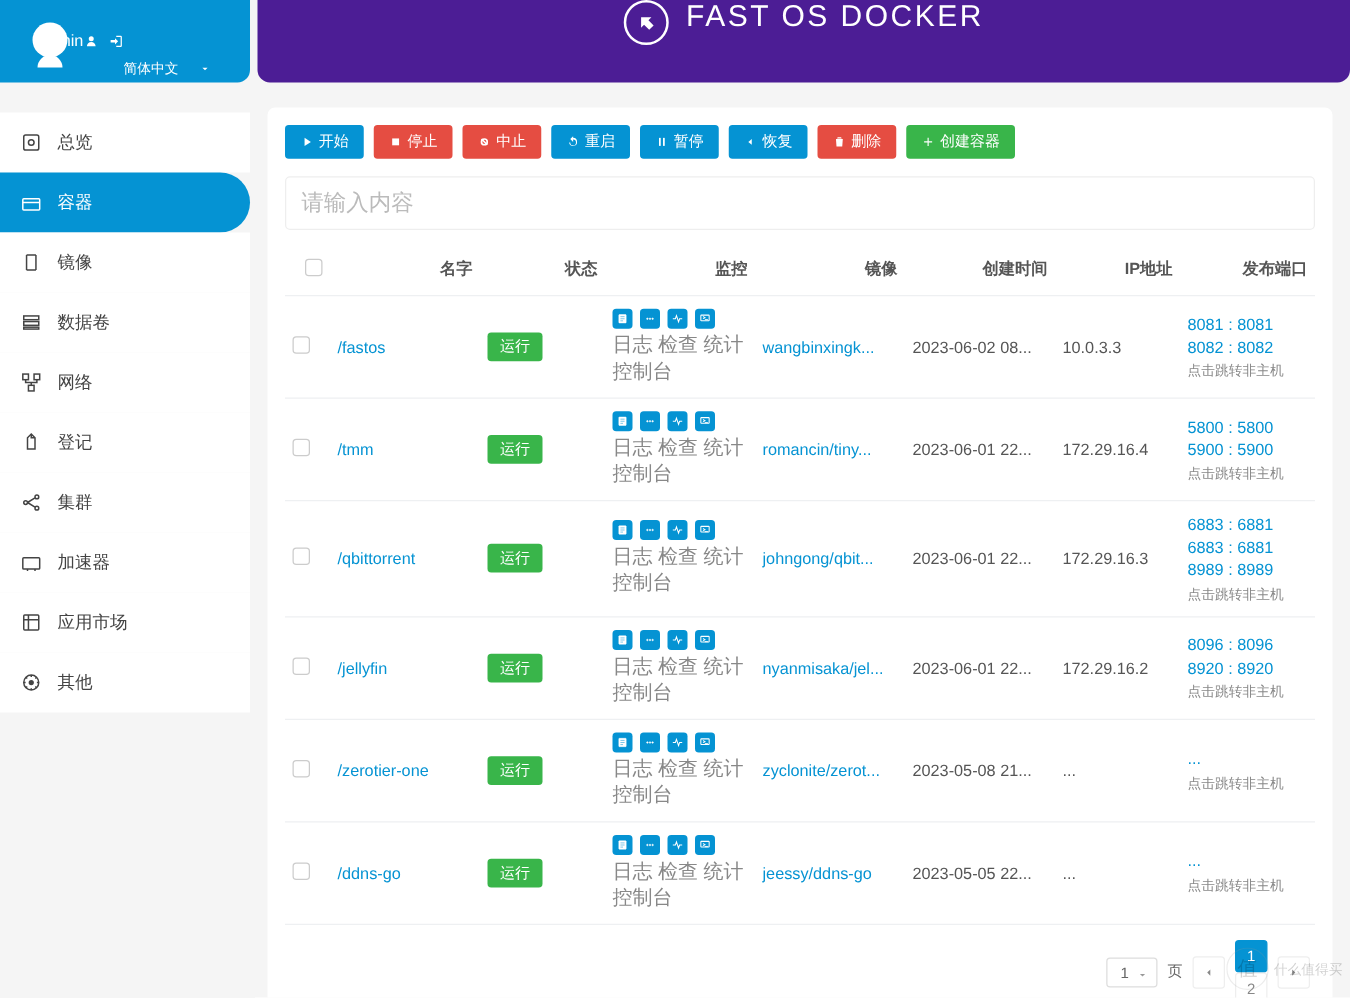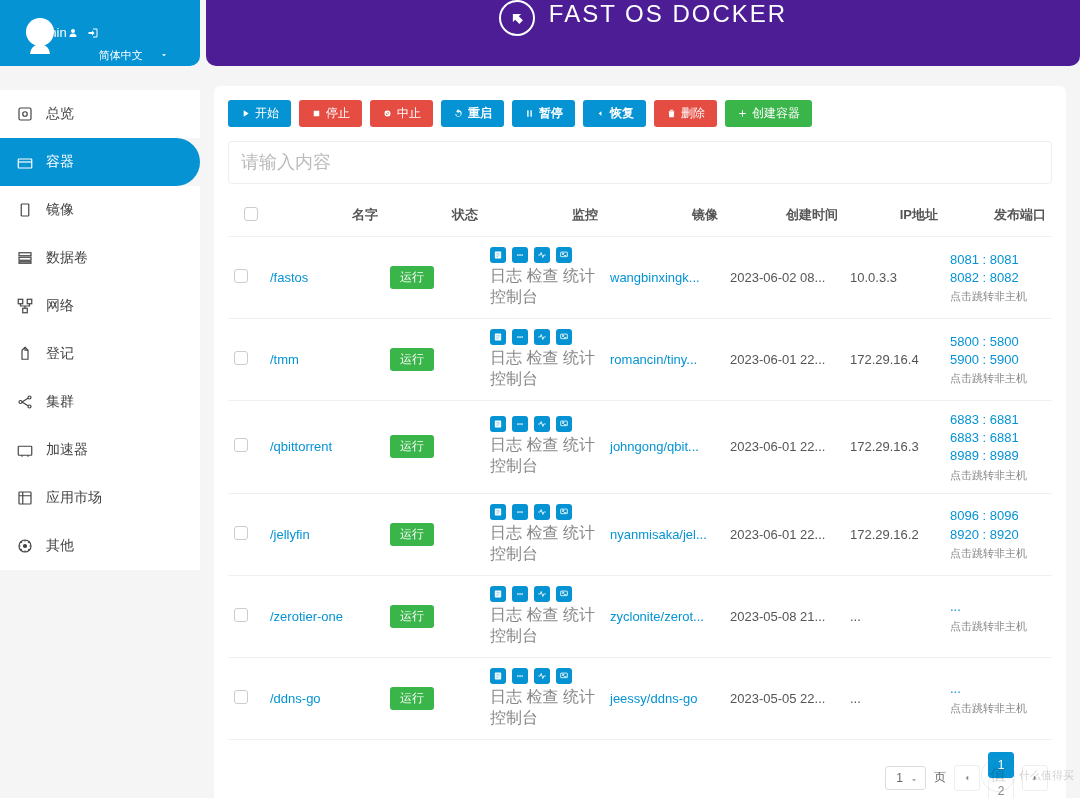--- a/index.html
+++ b/index.html
@@ -29,21 +29,21 @@
   .nav-item svg { width: 18px; height: 18px; fill: none; stroke: currentColor; stroke-width: 1.6; }
 
   .content { flex: 1; padding: 20px 14px 10px 14px; }
   .panel { background: #fff; border-radius: 6px; padding: 14px 14px 6px 14px; }
 
   .toolbar { display: flex; gap: 8px; margin-bottom: 14px; }
   .btn { display: inline-flex; align-items: center; gap: 4px; color: #fff; border: none; border-radius: 3px; padding: 5px 12px; font-size: 12px; cursor: pointer; }
   .btn svg { width: 11px; height: 11px; fill: currentColor; }
   .btn-blue { background: #0593d3; }
   .btn-red  { background: #e54d42; }
-  .btn-teal { background: #0593d3; font-weight: bold; }
+  .btn-teal { background: #0593d3; }
   .btn-green{ background: #39b54a; }
 
   .search { width: 100%; border: 1px solid #eee; border-radius: 4px; padding: 10px 12px; font-size: 18px; outline: none; margin-bottom: 10px; }
   .search::placeholder { color: #bbb; }
 
   table { width: 100%; border-collapse: collapse; table-layout: fixed; }
   th { text-align: right; font-weight: 600; font-size: 13px; color: #555; padding: 12px 6px; border-bottom: 1px solid #eef0f2; margin-left: 18px; }
   td { padding: 10px 6px; border-bottom: 1px solid #eef0f2; vertical-align: middle; font-size: 13px; color: #555; }
   td.link, a.link { color: #0593d3; cursor:pointer; }
   .col-chk { width: 36px; }

